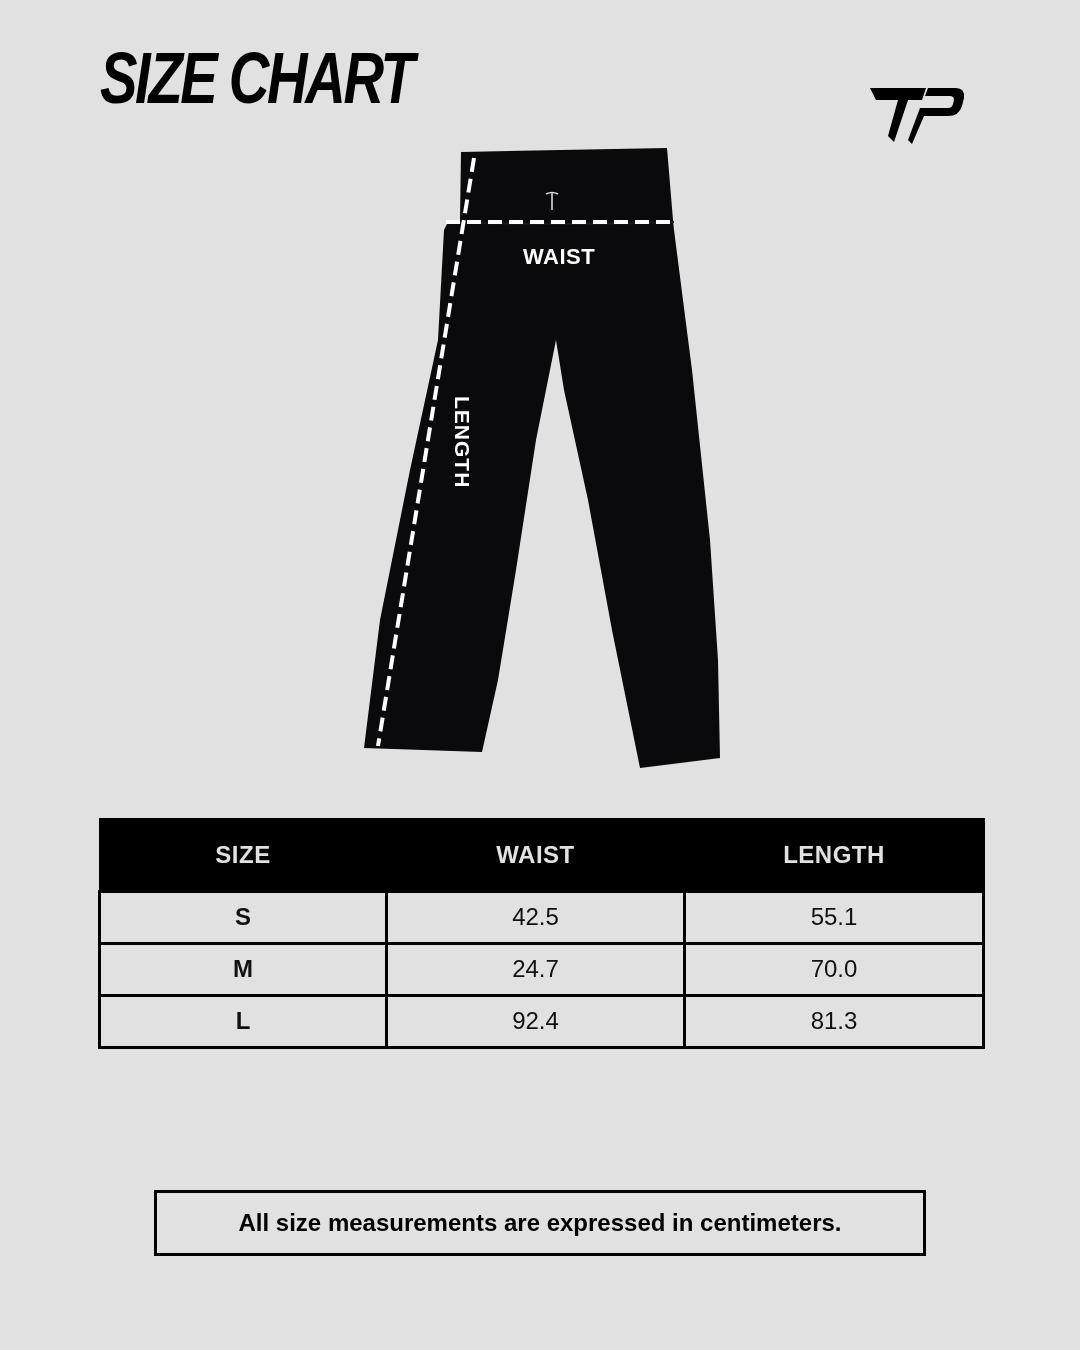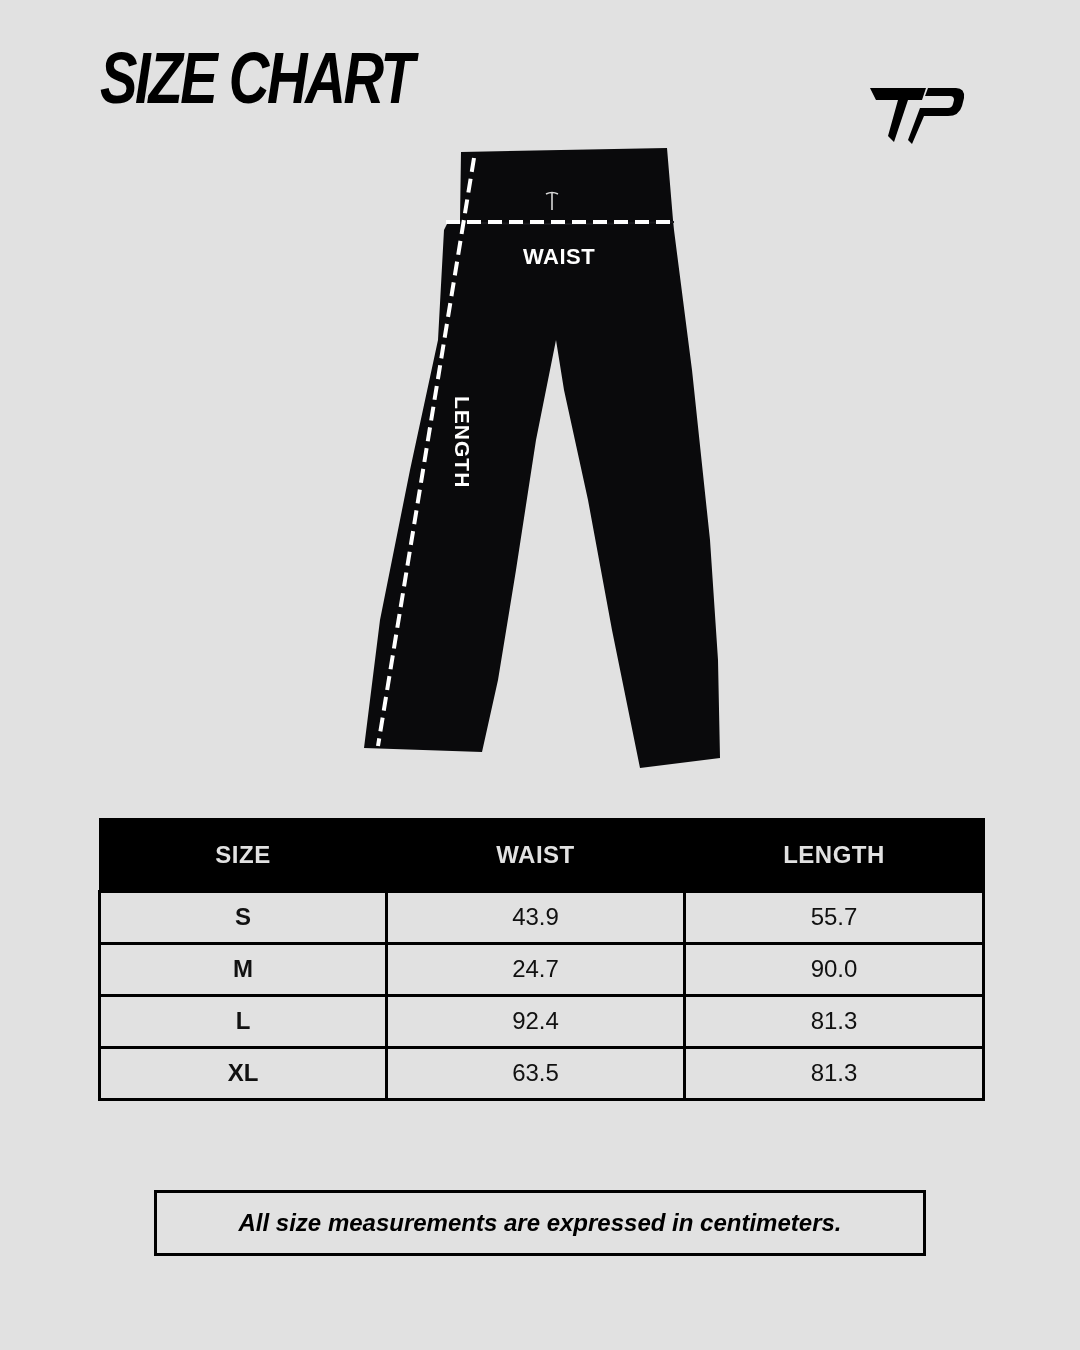--- a/index.html
+++ b/index.html
@@ -43,21 +43,21 @@
       border: 3px solid #000; background: #e1e1e1; color: #111;
     }
     .size-table td.size-cell { font-weight: 700; }
     .size-table col.c1 { width: 287px; }
     .size-table col.c2 { width: 298px; }
     .size-table col.c3 { width: 299px; }
 
     .note {
       position: absolute; left: 154px; top: 1190px; width: 772px; height: 66px;
       border: 3px solid #000; display: flex; align-items: center; justify-content: center;
-      font-size: 24px; font-weight: 700; color: #000; font-style: italic;
+      font-size: 24px; font-weight: 700; color: #000;
     }
   </style>
 </head>
 <body>
 
 <div class="title">SIZE CHART</div>
 
 <svg class="logo" viewBox="0 0 98 62">
   <polygon points="2,4 58,4 54,16 40,16 26,58 20,52 30,16 8,16" fill="#000"></polygon>
   <path d="M60,4 L88,4 Q97,4 96,14 L94,22 Q91,32 80,32 L56,32 L44,60 L40,56 L52,24 L80,24 Q84,24 85,20 L86,16 Q86,12 82,12 L57,12 Z" fill="#000"></path>
@@ -92,34 +92,29 @@
   <thead>
     <tr>
       <th>SIZE</th>
       <th>WAIST</th>
       <th>LENGTH</th>
     </tr>
   </thead>
   <tbody>
     <tr>
       <td class="size-cell">S</td>
-      <td>43.9</td>
-      <td>55.7</td>
+      <td>42.5</td>
+      <td>55.1</td>
     </tr>
     <tr>
       <td class="size-cell">M</td>
       <td>24.7</td>
-      <td>90.0</td>
+      <td>70.0</td>
     </tr>
     <tr>
       <td class="size-cell">L</td>
       <td>92.4</td>
-      <td>81.3</td>
-    </tr>
-    <tr>
-      <td class="size-cell">XL</td>
-      <td>63.5</td>
       <td>81.3</td>
     </tr>
   </tbody>
 </table>
 
 <div class="note">All size measurements are expressed in centimeters.</div>
 
 </body></html>

